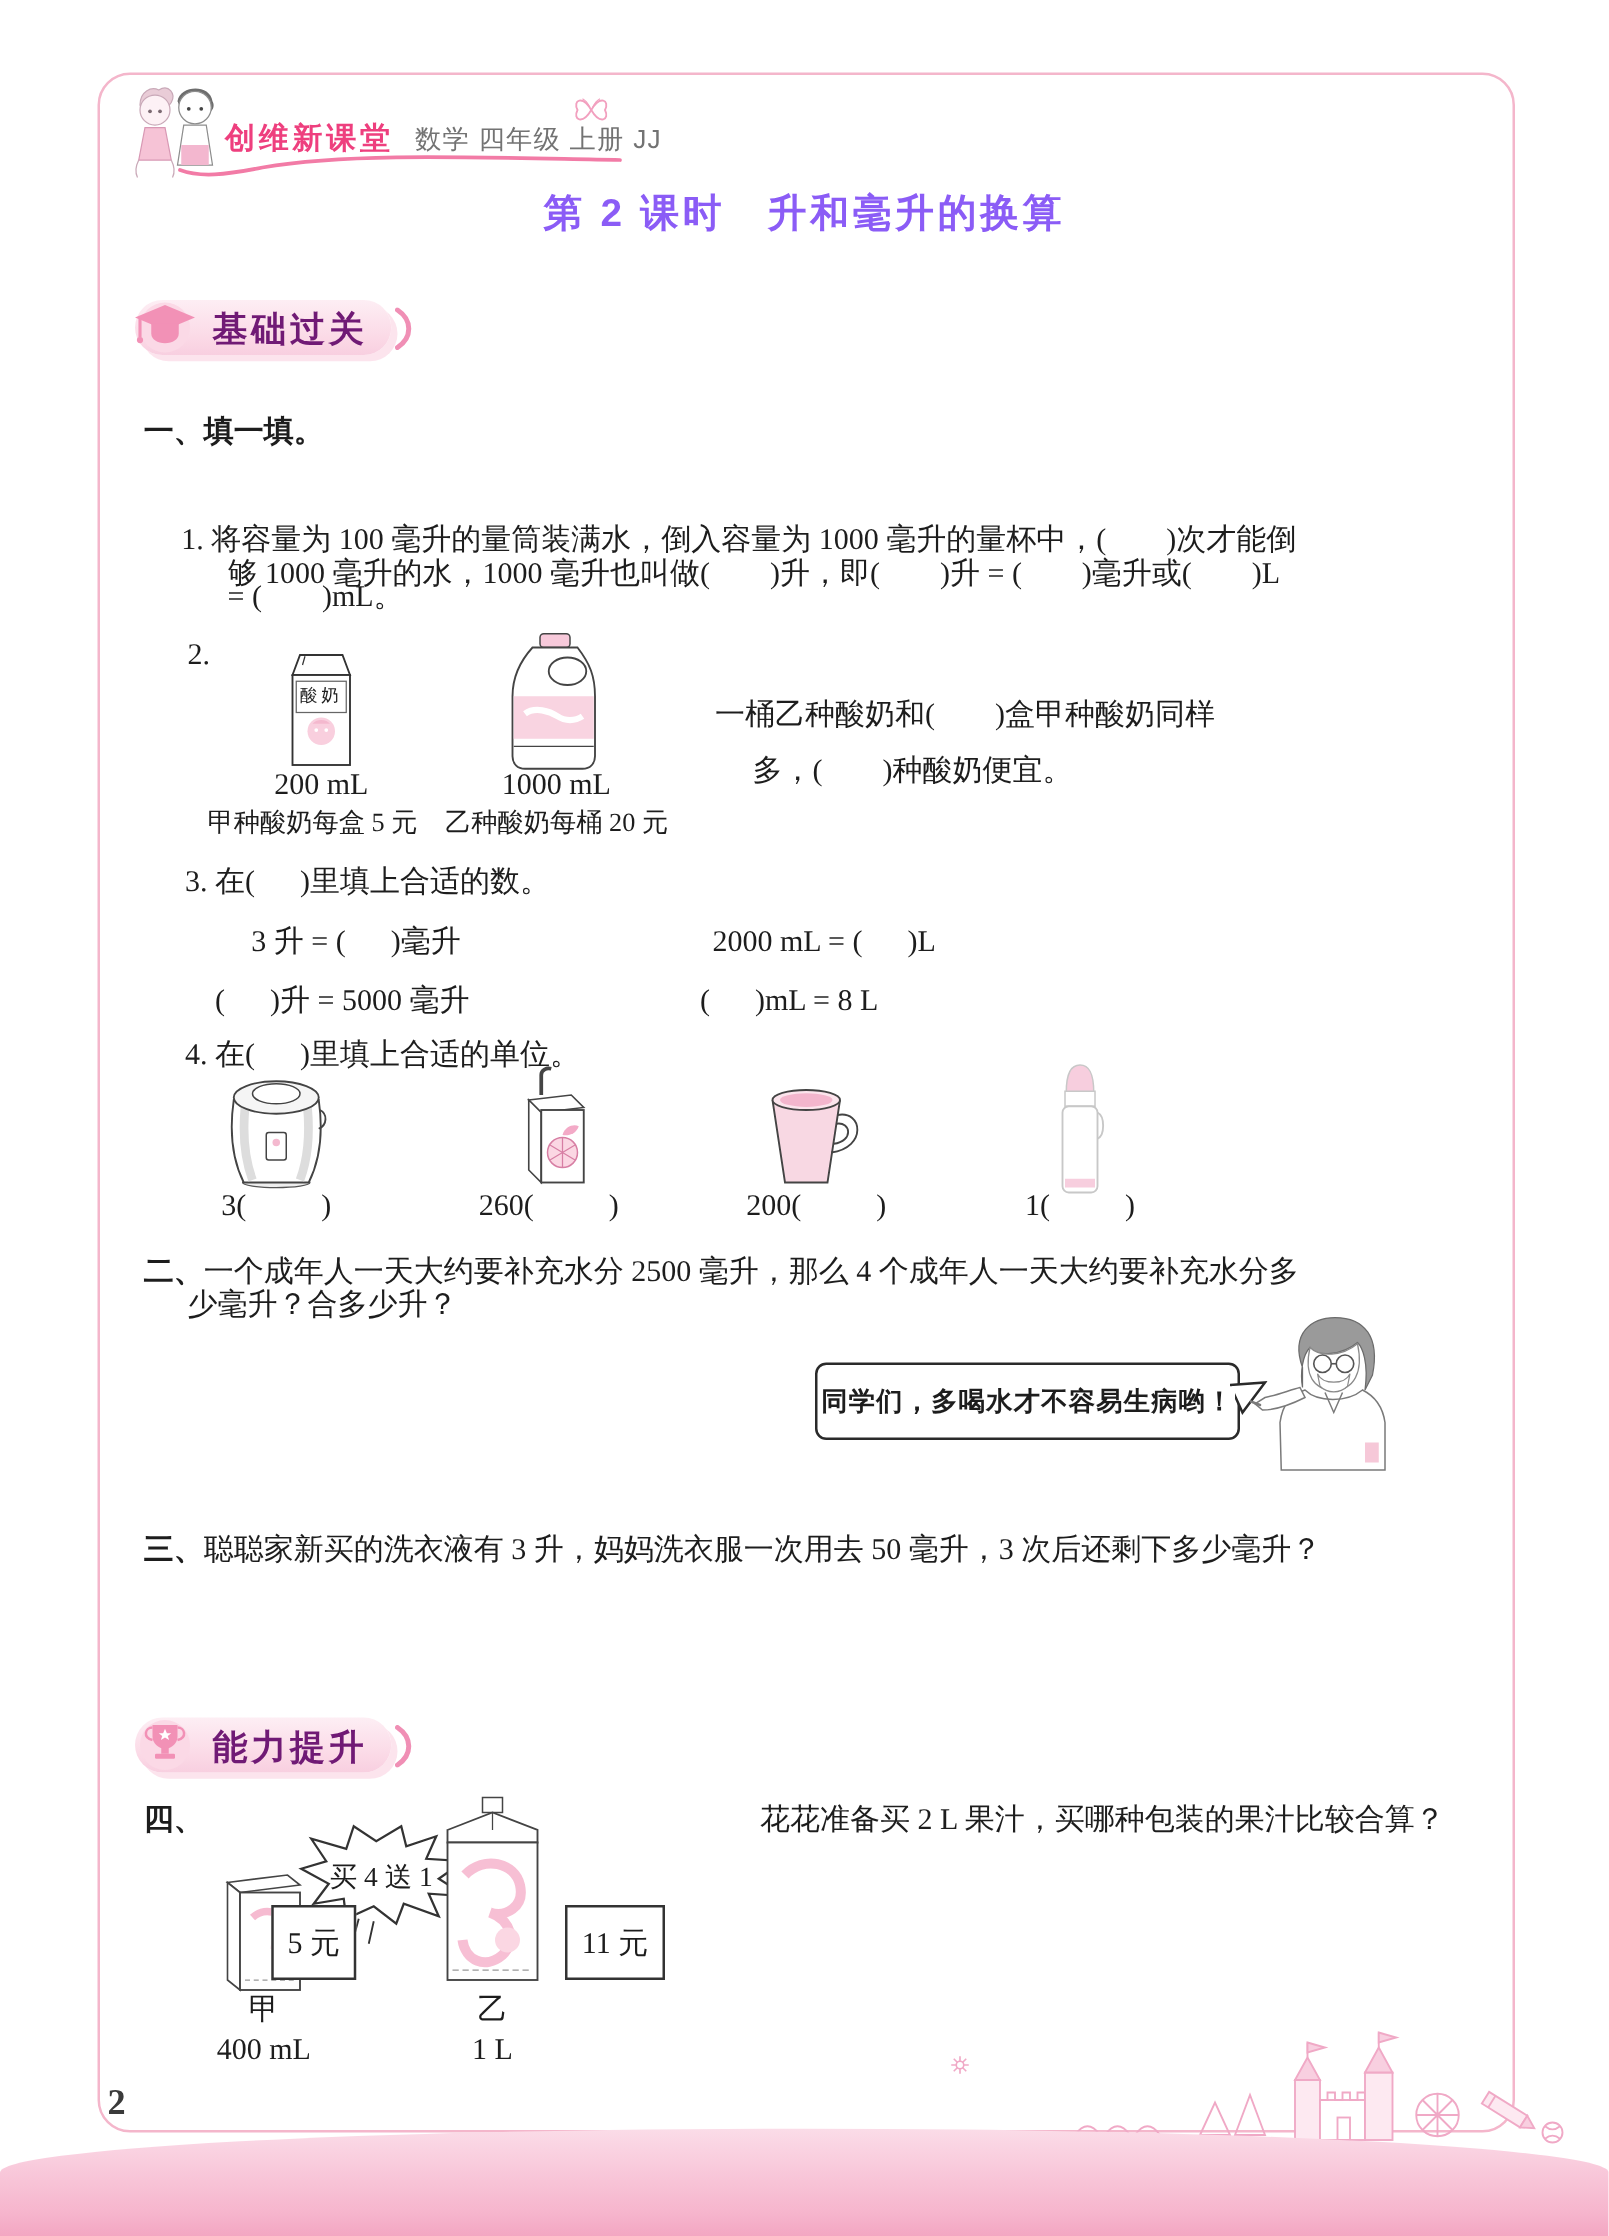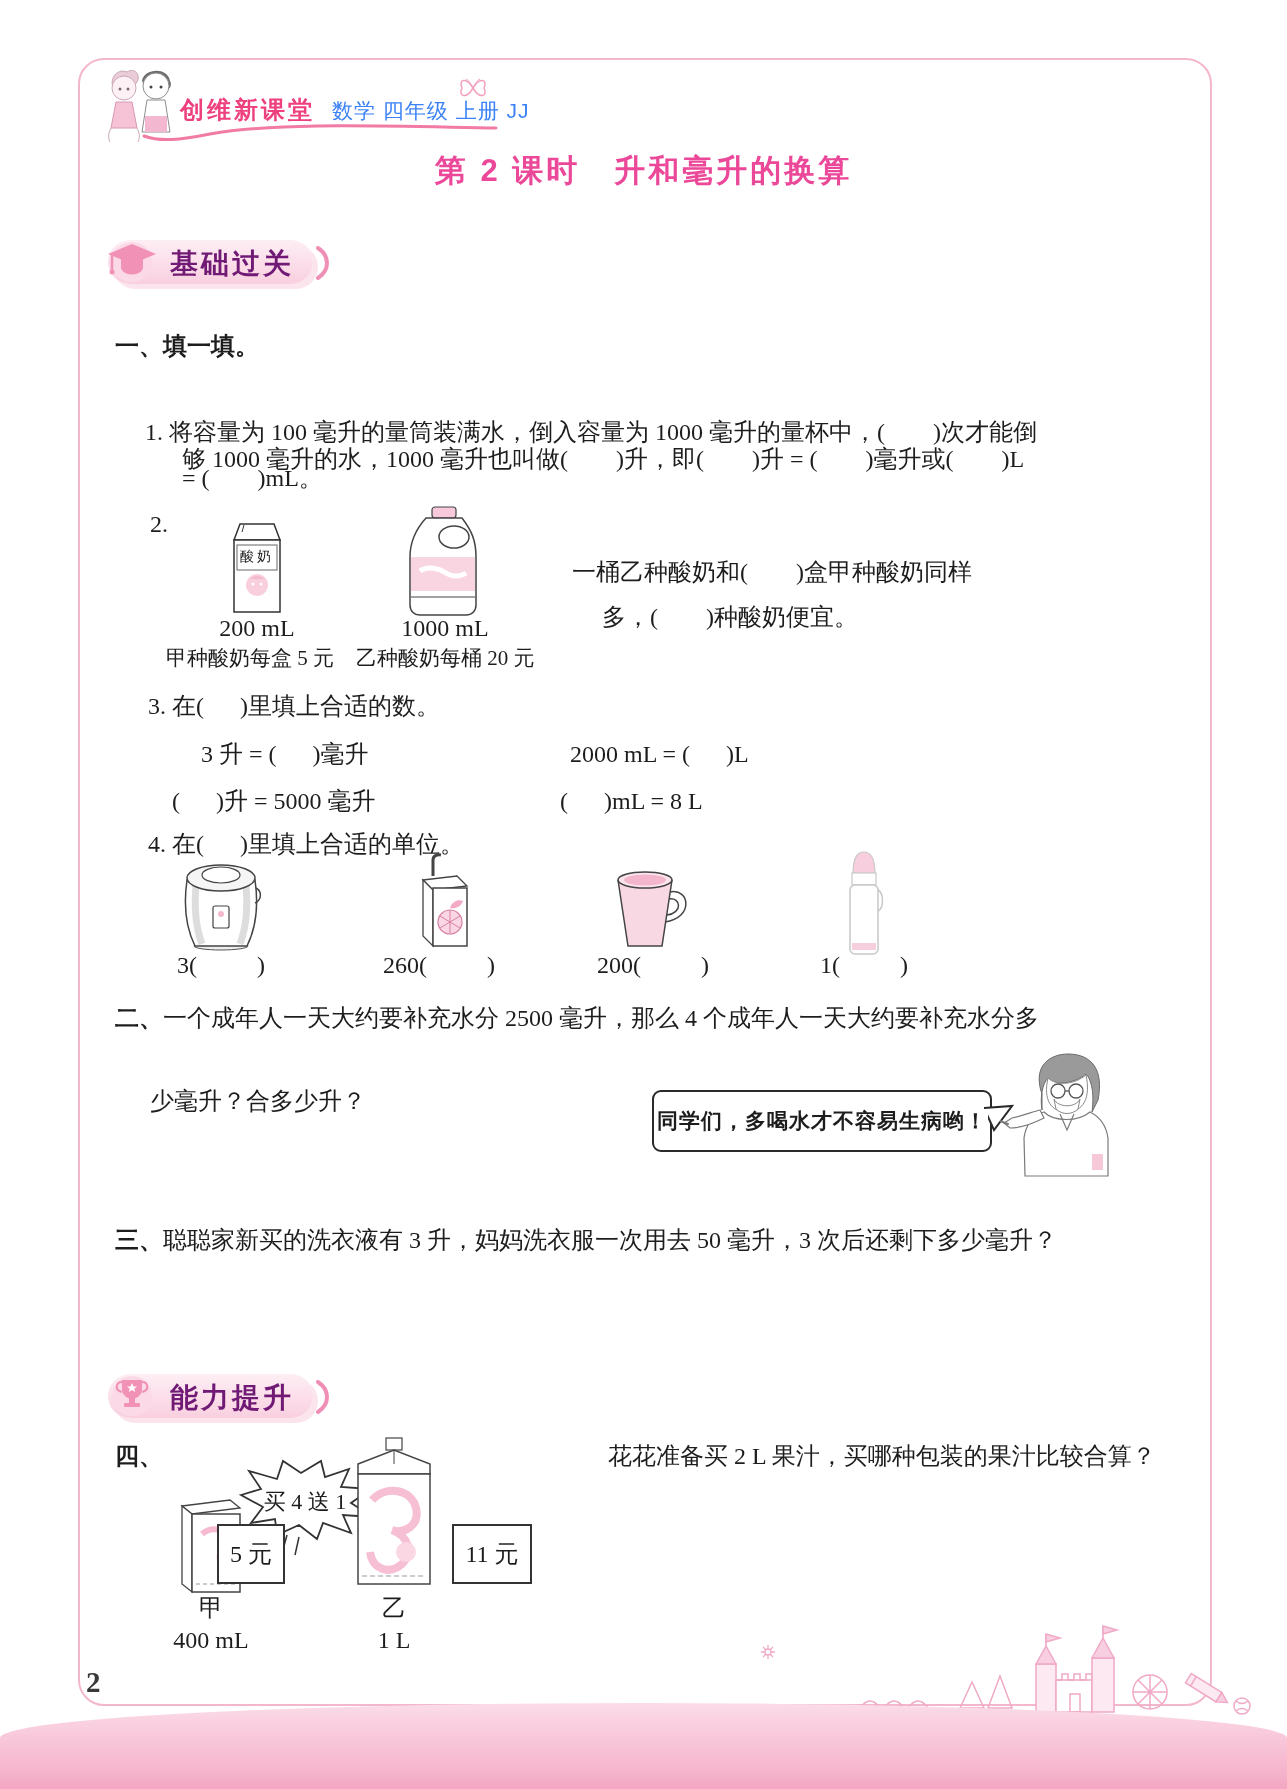--- a/index.html
+++ b/index.html
@@ -6,23 +6,23 @@
   .page{position:relative;width:1287px;height:1789px;background:#fff;overflow:hidden;
         font-family:"Liberation Serif","DejaVu Serif",serif;color:#1d1d1d;}
   .abs{position:absolute;}
   .txt{font-size:24px;line-height:1.35;white-space:pre-wrap;}
   .small{font-size:21px;}
   .bold{font-weight:bold;}
   .sans{font-family:"Liberation Sans","DejaVu Sans",sans-serif;}
   .center{text-align:center;}
   .frame{left:78px;top:58px;width:1130px;height:1644px;border:2px solid #f4b6cb;border-radius:26px;}
   .brand{left:180px;top:94px;font-size:24px;font-weight:bold;color:#ee3f7e;letter-spacing:3px;}
-  .course{left:332px;top:97px;font-size:21px;color:#3b82f6;letter-spacing:1px;}
+  .course{left:332px;top:97px;font-size:21px;color:#737373;letter-spacing:1px;}
   .title{left:0;top:150px;width:1287px;text-align:center;font-size:31px;font-weight:bold;
-         color:#ec4899;letter-spacing:3px;}
+         color:#8b5cf6;letter-spacing:3px;}
   .badge{width:210px;height:48px;}
   .badge-pill{position:absolute;left:0;top:2px;width:205px;height:44px;border-radius:24px;
               background:linear-gradient(180deg,#fdeef4 0%,#fbd9e6 70%,#f8cfe0 100%);
               box-shadow:5px 5px 0 rgba(246,184,207,.38);}
   .badge-label{position:absolute;left:62px;top:7px;font-size:28px;font-weight:bold;color:#701a75;
                letter-spacing:3px;font-family:"Liberation Sans","DejaVu Sans",sans-serif;}
   .badge-icon{position:absolute;left:-4px;top:0px;}
   .badge-fold{position:absolute;left:208px;top:8px;}
   .bubble{left:652px;top:1090px;width:336px;height:58px;border:2px solid #2a2a2a;border-radius:9px;
           background:#fff;display:flex;align-items:center;justify-content:center;
@@ -165,21 +165,21 @@
     <path d="M35,42 c6,3 6,18 0,21" stroke="#c8c8c8" stroke-width="1.5" fill="none"></path>
     <rect x="9" y="95" width="24" height="7" fill="#f7cede"></rect>
   </svg>
 
   <div class="abs figlabel center" style="left:151px;top:952px;width:140px;">3(          )</div>
   <div class="abs figlabel center" style="left:369px;top:952px;width:140px;">260(          )</div>
   <div class="abs figlabel center" style="left:583px;top:952px;width:140px;">200(          )</div>
   <div class="abs figlabel center" style="left:794px;top:952px;width:140px;">1(          )</div>
 
   <div class="abs txt" style="left:115px;top:1002px;width:1080px;"><span class="bold">二、</span><span>一个成年人一天大约要补充水分 2500 毫升，那么 4 个成年人一天大约要补充水分多</span></div>
-  <div class="abs txt" style="left:150px;top:1087px;font-family:Liberation Mono, monospace;">少毫升？合多少升？</div>
+  <div class="abs txt" style="left:150px;top:1028px;">少毫升？合多少升？</div>
 
   <div class="abs bubble">
     <span>同学们，多喝水才不容易生病哟！</span>
   </div>
   <svg class="abs" style="left:984px;top:1104px;" width="30" height="28" viewBox="0 0 30 28">
     <polygon points="0,4 28,2 10,26" fill="#fff" stroke="#2a2a2a" stroke-width="2"></polygon>
     <rect x="0" y="5" width="4" height="18" fill="#fff"></rect>
   </svg>
 
   <svg class="abs" style="left:1000px;top:1048px;" width="140" height="132" viewBox="0 0 140 132">

